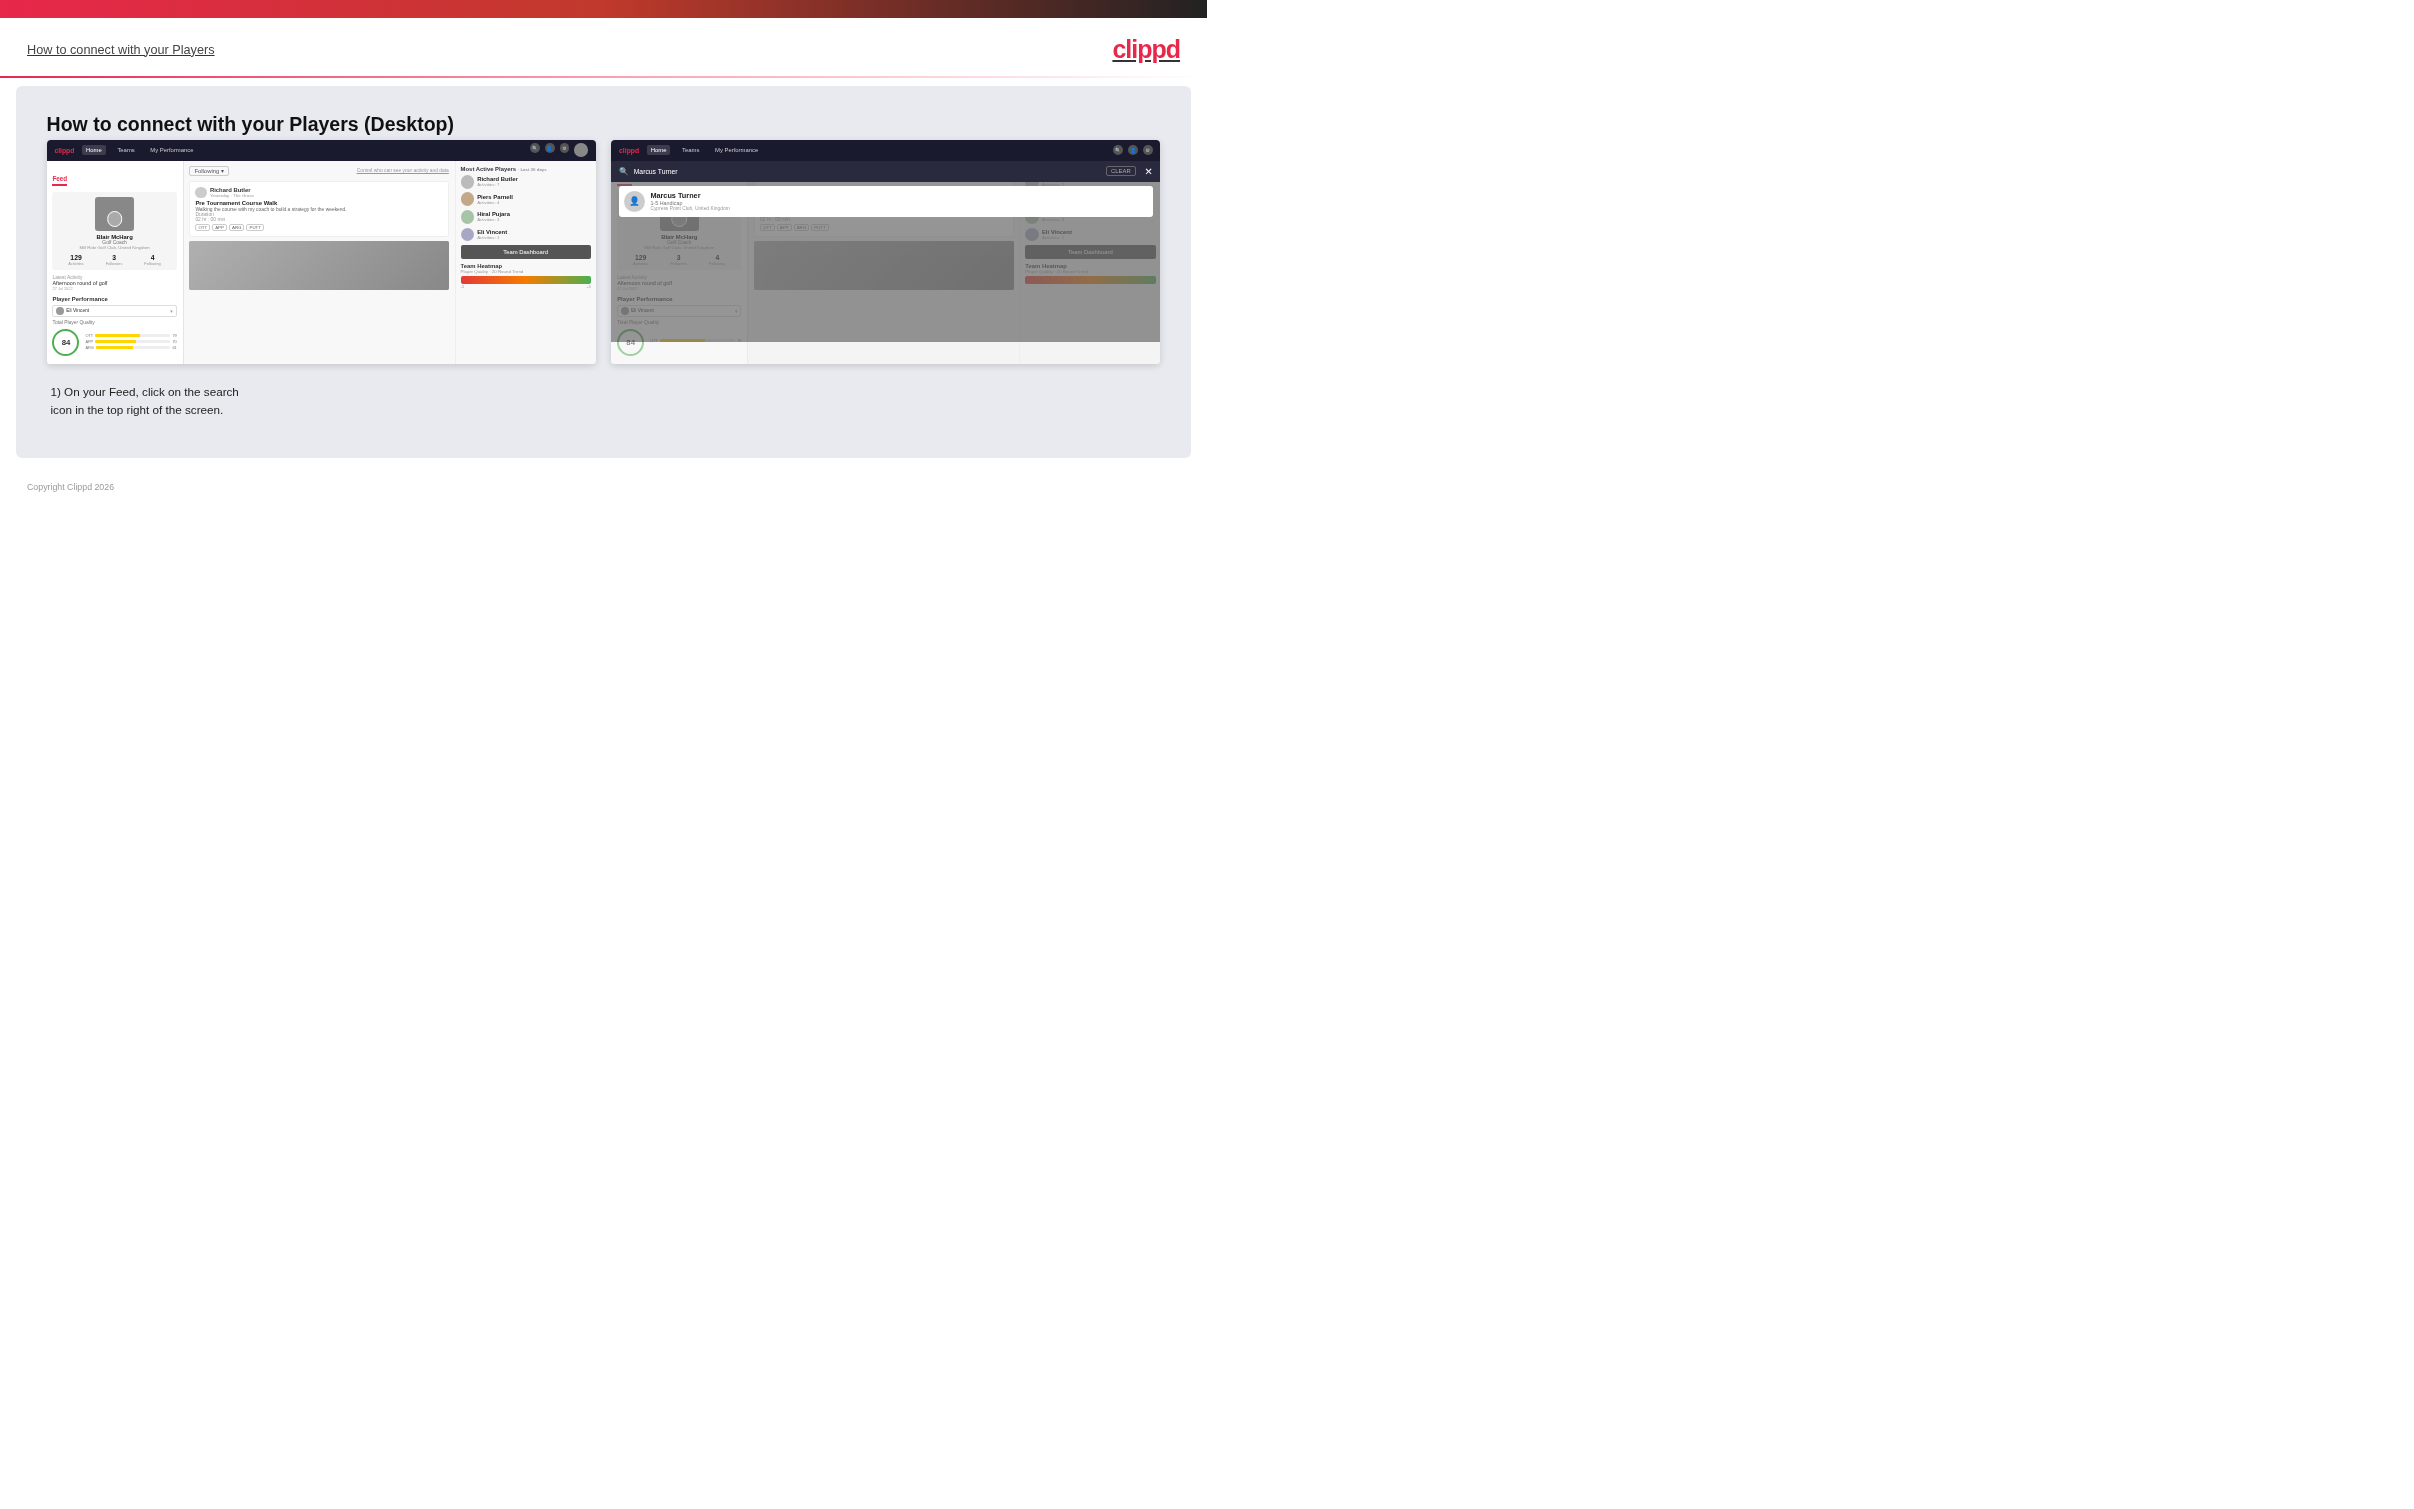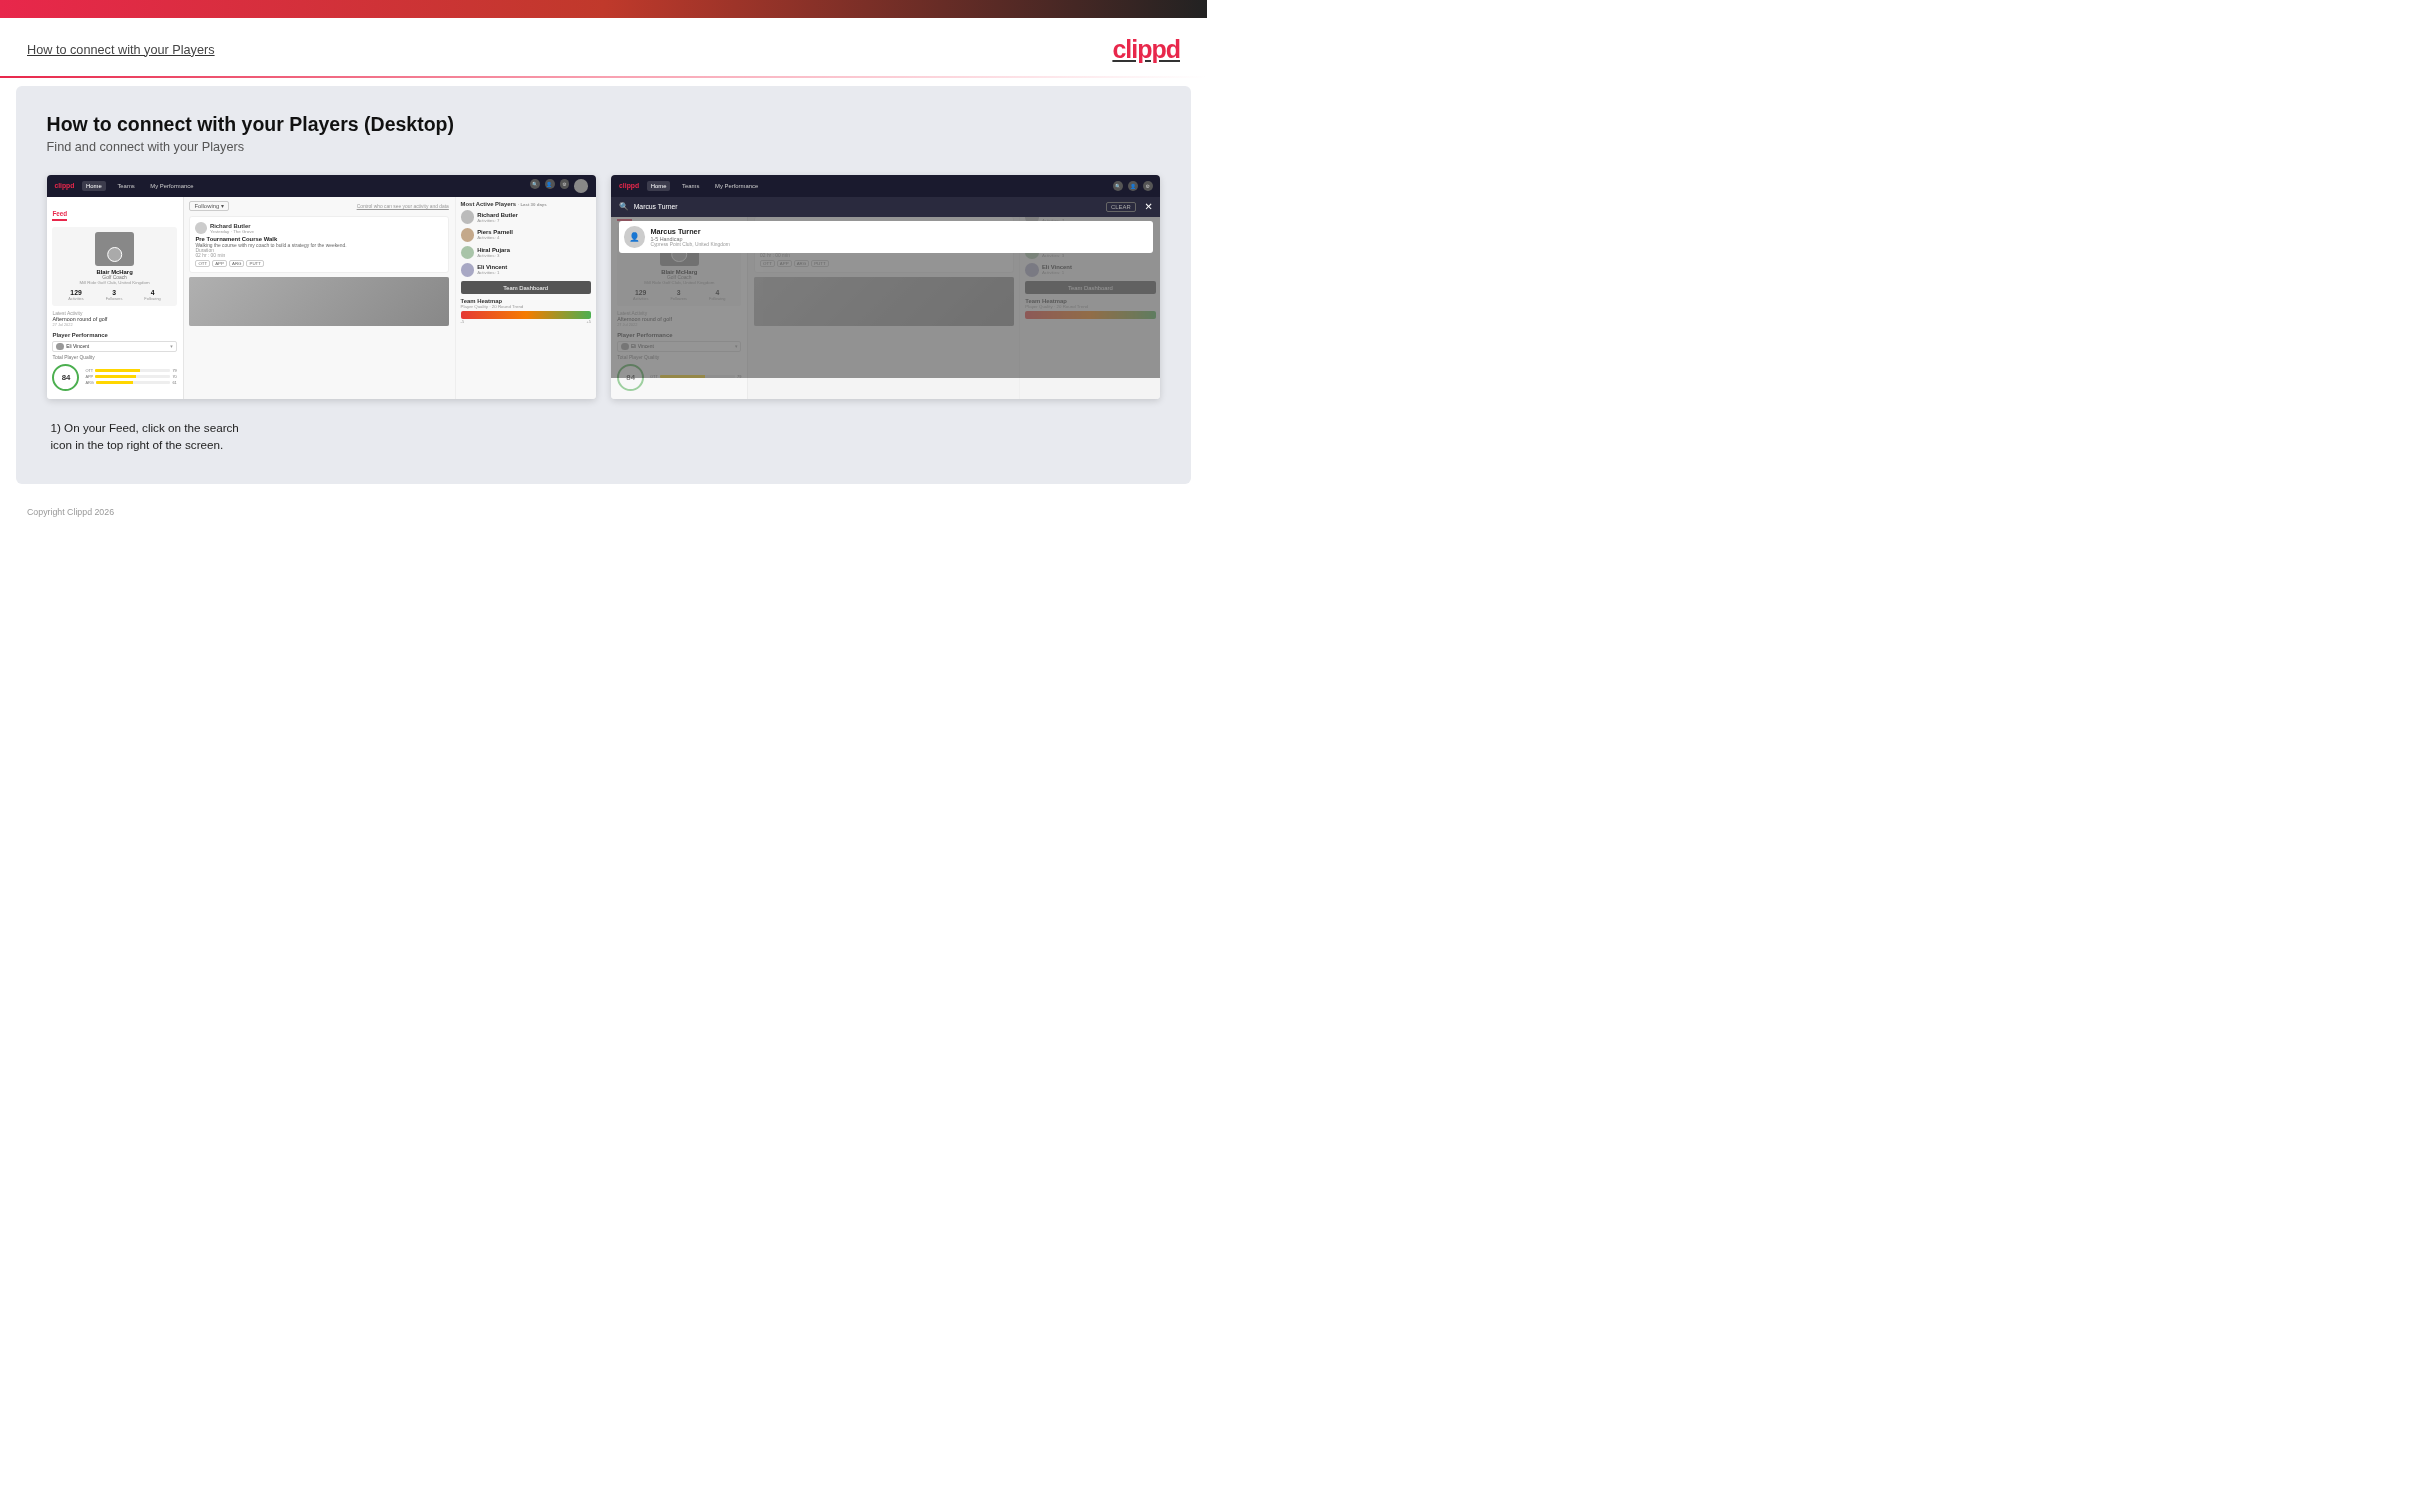--- a/index.html
+++ b/index.html
@@ -41,21 +41,21 @@
       height: 2px;
       background: linear-gradient(to right, #e8274b, #f8a0b0, #fff);
       margin: 0 0 7.8px 0;
     }
 
     
     .main-content {
       background: #e8eaef;
       margin: 7.8px 15.6px 15.6px 15.6px;
       border-radius: 5.9px;
-      padding: 27px 31px 30px 31px;
+      padding: 27px 31px 40px 31px;
     }
 
     .main-heading {
       font-size: 19.5px;
       font-weight: 800;
       color: #111;
       margin-bottom: 3.9px;
     }
     .main-subheading {
       font-size: 12.7px;
@@ -525,21 +525,20 @@
 <div class="header">
   <span class="header-title">How to connect with your Players</span>
   <span class="logo">clippd</span>
 </div>
 
 <div class="divider"></div>
 
 <div class="main-content">
 
   <div class="main-heading">How to connect with your Players (Desktop)</div>
-  <div class="main-subheading">Find and connect with your Players</div>
 
   <div class="panels">
 
     <div class="panel">
       <div class="app-screenshot">
 
         <div class="app-nav">
           <span class="app-nav-logo">clippd</span>
           <span class="app-nav-item active nav-highlight">Home</span>
           <span class="app-nav-item">Teams</span>

